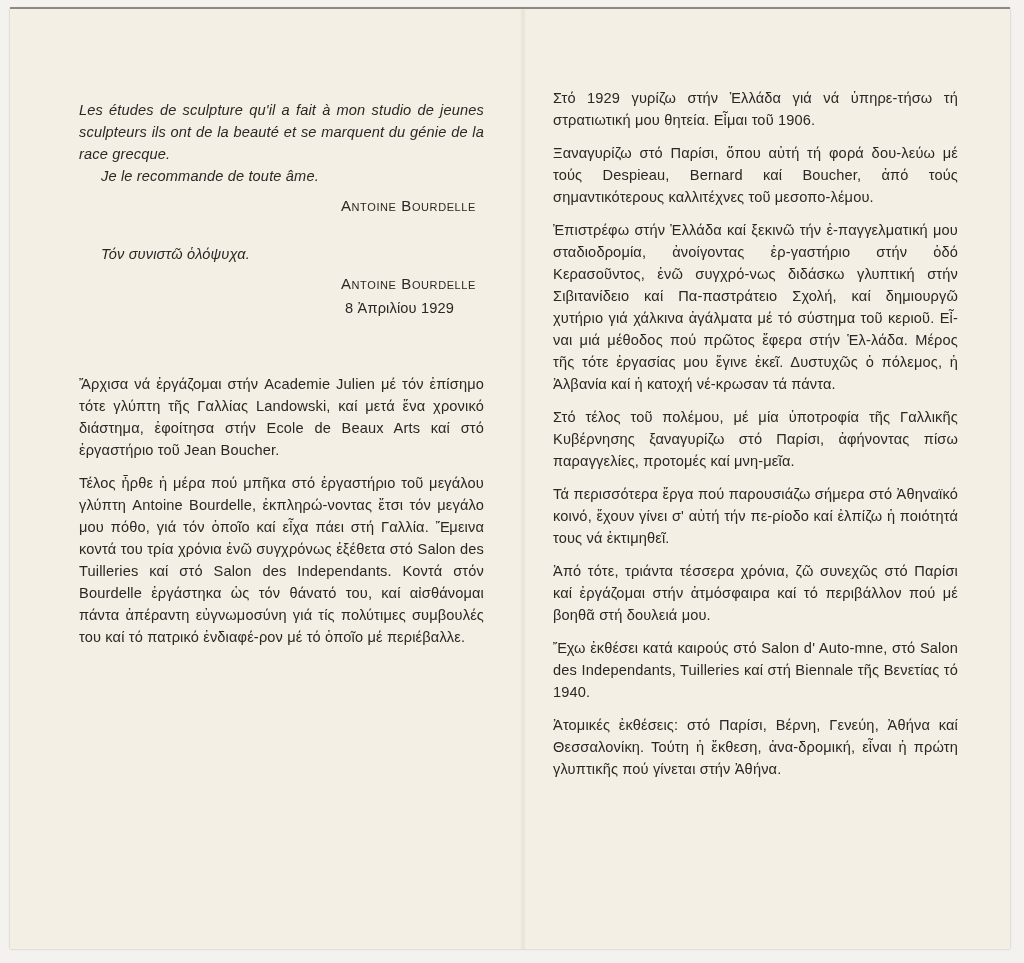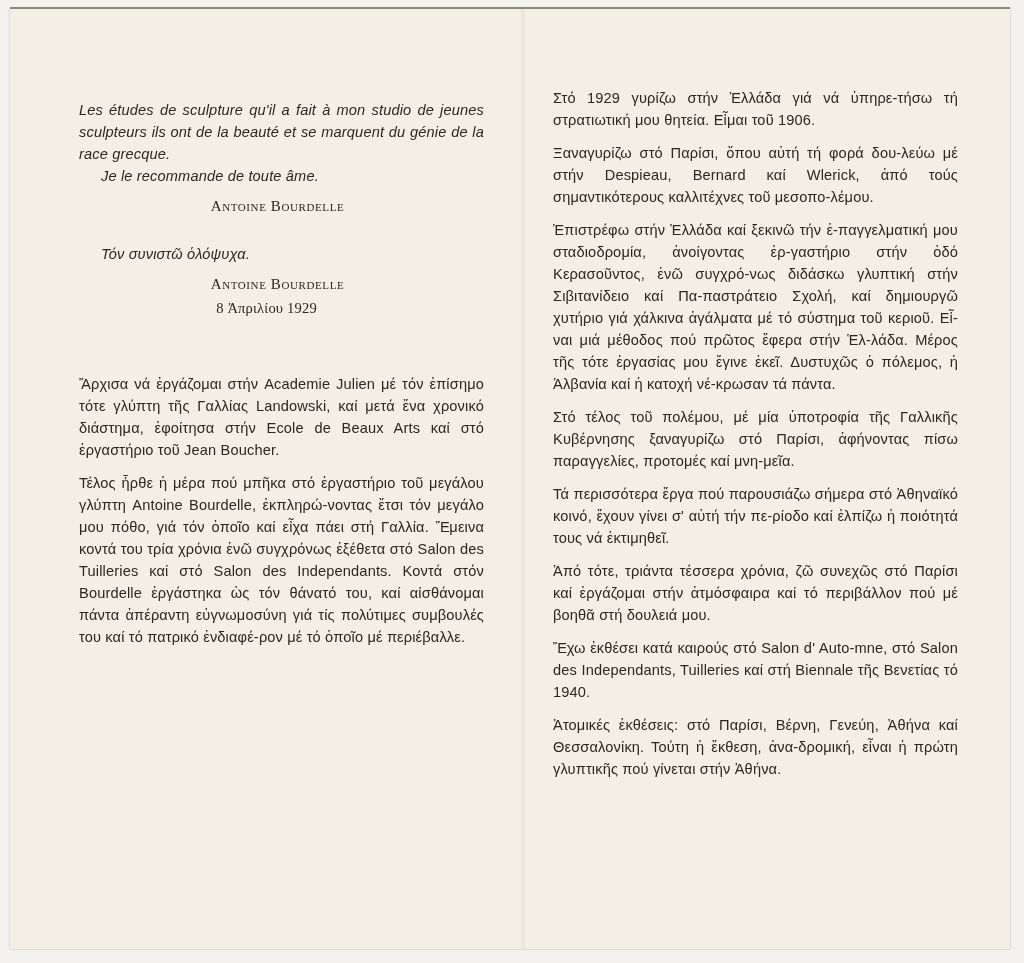--- a/index.html
+++ b/index.html
@@ -33,24 +33,23 @@
     }
     .col-left { left: 79px; top: 99px; }
     .col-right { left: 553px; top: 87px; }
     .quote p {
       margin: 0;
       font-style: italic;
       text-align: justify;
     }
     .quote .indent { text-indent: 22px; }
     .sig {
-      text-align: center;
+      text-align: right;
       margin: 8px 0 0 0;
       font-style: normal;
-      font-family: Liberation Serif, serif;
     }
     .sig .name { display: block; padding-right: 8px; font-variant: small-caps; letter-spacing: 0.6px; font-size: 15px; }
     .sig .date { display: block; padding-right: 30px; margin-top: 2px; }
     .quote-fr { margin-bottom: 4px; }
     .quote-gr { margin-top: 26px; }
     .body-left { margin-top: 54px; }
     .para {
       margin: 0 0 11px 0;
       text-align: justify;
       text-align-last: left;
@@ -81,20 +80,20 @@
   </div>
 
   <div class="body-left">
     <p class="para">Ἄρχισα νά ἐργάζομαι στήν Academie Julien μέ τόν ἐπίσημο τότε γλύπτη τῆς Γαλλίας Landowski, καί μετά ἕνα χρονικό διάστημα, ἐφοίτησα στήν Ecole de Beaux Arts καί στό ἐργαστήριο τοῦ Jean Boucher.</p>
     <p class="para">Τέλος ἦρθε ἡ μέρα πού μπῆκα στό ἐργαστήριο τοῦ μεγάλου γλύπτη Antoine Bourdelle, ἐκπληρώ-νοντας ἔτσι τόν μεγάλο μου πόθο, γιά τόν ὁποῖο καί εἶχα πάει στή Γαλλία. Ἔμεινα κοντά του τρία χρόνια ἐνῶ συγχρόνως ἐξέθετα στό Salon des Tuilleries καί στό Salon des Independants. Κοντά στόν Bourdelle ἐργάστηκα ὡς τόν θάνατό του, καί αἰσθάνομαι πάντα ἀπέραντη εὐγνωμοσύνη γιά τίς πολύτιμες συμβουλές του καί τό πατρικό ἐνδιαφέ-ρον μέ τό ὁποῖο μέ περιέβαλλε.</p>
   </div>
 </div>
 
 <div class="col col-right">
   <p class="para">Στό 1929 γυρίζω στήν Ἑλλάδα γιά νά ὑπηρε-τήσω τή στρατιωτική μου θητεία. Εἶμαι τοῦ 1906.</p>
-  <p class="para">Ξαναγυρίζω στό Παρίσι, ὅπου αὐτή τή φορά δου-λεύω μέ στήν Despieau, Bernard καί Wlerick, ἀπό τούς σημαντικότερους καλλιτέχνες τοῦ μεσοπο-λέμου.</p>
+  <p class="para">Ξαναγυρίζω στό Παρίσι, ὅπου αὐτή τή φορά δου-λεύω μέ τούς Despieau, Bernard καί Boucher, ἀπό τούς σημαντικότερους καλλιτέχνες τοῦ μεσοπο-λέμου.</p>
   <p class="para">Ἐπιστρέφω στήν Ἑλλάδα καί ξεκινῶ τήν ἐ-παγγελματική μου σταδιοδρομία, ἀνοίγοντας ἐρ-γαστήριο στήν ὁδό Κερασοῦντος, ἐνῶ συγχρό-νως διδάσκω γλυπτική στήν Σιβιτανίδειο καί Πα-παστράτειο Σχολή, καί δημιουργῶ χυτήριο γιά χάλκινα ἀγάλματα μέ τό σύστημα τοῦ κεριοῦ. Εἶ-ναι μιά μέθοδος πού πρῶτος ἔφερα στήν Ἑλ-λάδα. Μέρος τῆς τότε ἐργασίας μου ἔγινε ἐκεῖ. Δυστυχῶς ὁ πόλεμος, ἡ Ἀλβανία καί ἡ κατοχή νέ-κρωσαν τά πάντα.</p>
   <p class="para">Στό τέλος τοῦ πολέμου, μέ μία ὑποτροφία τῆς Γαλλικῆς Κυβέρνησης ξαναγυρίζω στό Παρίσι, ἀφήνοντας πίσω παραγγελίες, προτομές καί μνη-μεῖα.</p>
   <p class="para">Τά περισσότερα ἔργα πού παρουσιάζω σήμερα στό Ἀθηναϊκό κοινό, ἔχουν γίνει σ' αὐτή τήν πε-ρίοδο καί ἐλπίζω ἡ ποιότητά τους νά ἐκτιμηθεῖ.</p>
   <p class="para">Ἀπό τότε, τριάντα τέσσερα χρόνια, ζῶ συνεχῶς στό Παρίσι καί ἐργάζομαι στήν ἀτμόσφαιρα καί τό περιβάλλον πού μέ βοηθᾶ στή δουλειά μου.</p>
   <p class="para">Ἔχω ἐκθέσει κατά καιρούς στό Salon d' Auto-mne, στό Salon des Independants, Tuilleries καί στή Biennale τῆς Βενετίας τό 1940.</p>
   <p class="para">Ἀτομικές ἐκθέσεις: στό Παρίσι, Βέρνη, Γενεύη, Ἀθήνα καί Θεσσαλονίκη. Τούτη ἡ ἔκθεση, ἀνα-δρομική, εἶναι ἡ πρώτη γλυπτικῆς πού γίνεται στήν Ἀθήνα.</p>
 </div>
 
 </body></html>

